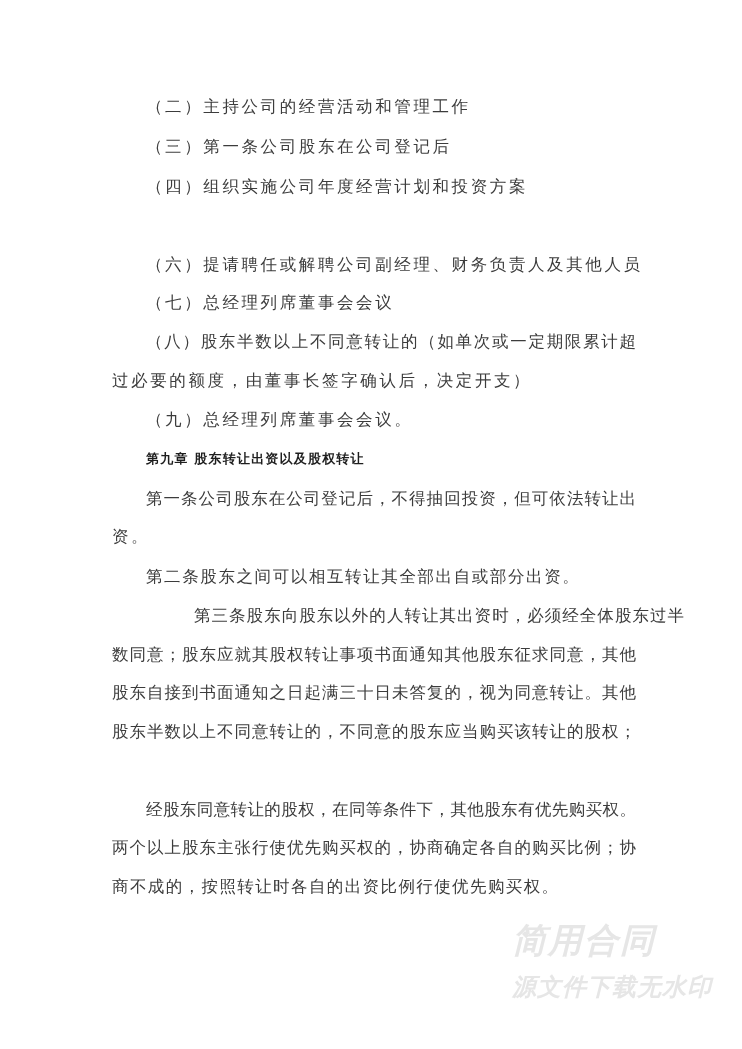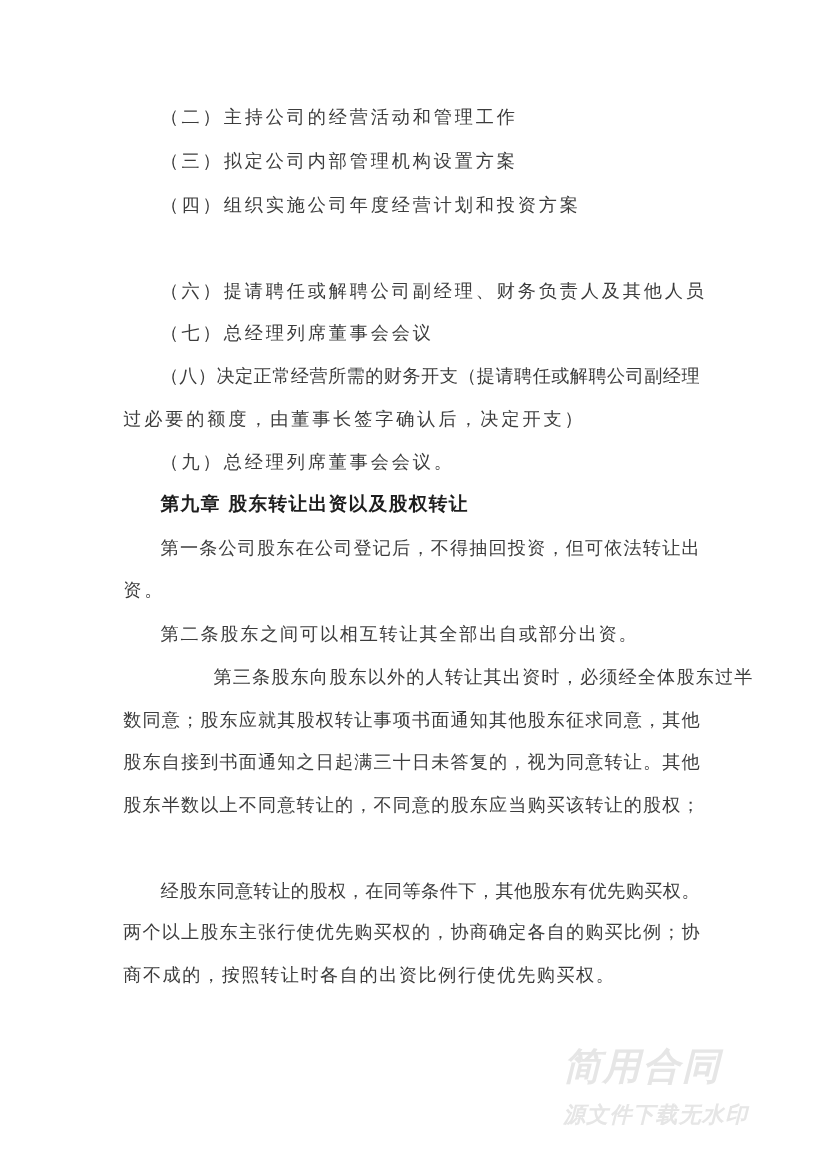--- a/index.html
+++ b/index.html
@@ -31,60 +31,59 @@
       white-space: nowrap;
       letter-spacing: 2.6px;
       color: #3c3c3c;
     }
     .indent { left: 146px; }
     .heading {
       font-family: "DejaVu Sans", "Liberation Sans", sans-serif;
       font-weight: bold;
       color: #1e1e1e;
       letter-spacing: 1.2px;
-      font-size: 17px;
+      font-size: 13px;
     }
     .justify {
       text-align: justify;
       text-align-last: justify;
       letter-spacing: 0;
     }
     .wm {
       position: absolute;
       font-family: "DejaVu Sans", "Liberation Sans", sans-serif;
       font-weight: bold;
       font-style: italic;
       color: #e6e6e6;
       white-space: nowrap;
-      margin-top: 29px;
     }
     .wm-title {
       left: 512px;
       top: 918px;
       font-size: 34px;
       letter-spacing: 2px;
     }
     .wm-sub {
       left: 512px;
       top: 971px;
-      font-size: 20px;
+      font-size: 24px;
       letter-spacing: 1px;
     }
   </style>
 </head>
 <body>
 
 <div class="page">
 
   <div class="line indent" style="top:97px;">（二）主持公司的经营活动和管理工作</div>
-  <div class="line indent" style="top:137px;">（三）拟定公司内部管理机构设置方案</div>
+  <div class="line indent" style="top:137px;">（三）第一条公司股东在公司登记后</div>
   <div class="line indent" style="top:177px;">（四）组织实施公司年度经营计划和投资方案</div>
   <div class="line indent" style="top:255px;">（六）提请聘任或解聘公司副经理、财务负责人及其他人员</div>
   <div class="line indent" style="top:293px;">（七）总经理列席董事会会议</div>
-  <div class="line indent justify" style="top:332px; width:490px;">（八）决定正常经营所需的财务开支（提请聘任或解聘公司副经理</div>
+  <div class="line indent justify" style="top:332px; width:490px;">（八）股东半数以上不同意转让的（如单次或一定期限累计超</div>
   <div class="line" style="top:371px;">过必要的额度，由董事长签字确认后，决定开支）</div>
   <div class="line indent" style="top:410px;">（九）总经理列席董事会会议。</div>
 
   <div class="line indent heading" style="top:449px;">第九章  股东转让出资以及股权转让</div>
 
   <div class="line indent justify" style="top:489px; width:490px;">第一条公司股东在公司登记后，不得抽回投资，但可依法转让出</div>
   <div class="line" style="top:527px;">资。</div>
 
   <div class="line indent" style="top:567px; letter-spacing:1.6px;">第二条股东之间可以相互转让其全部出自或部分出资。</div>
 

